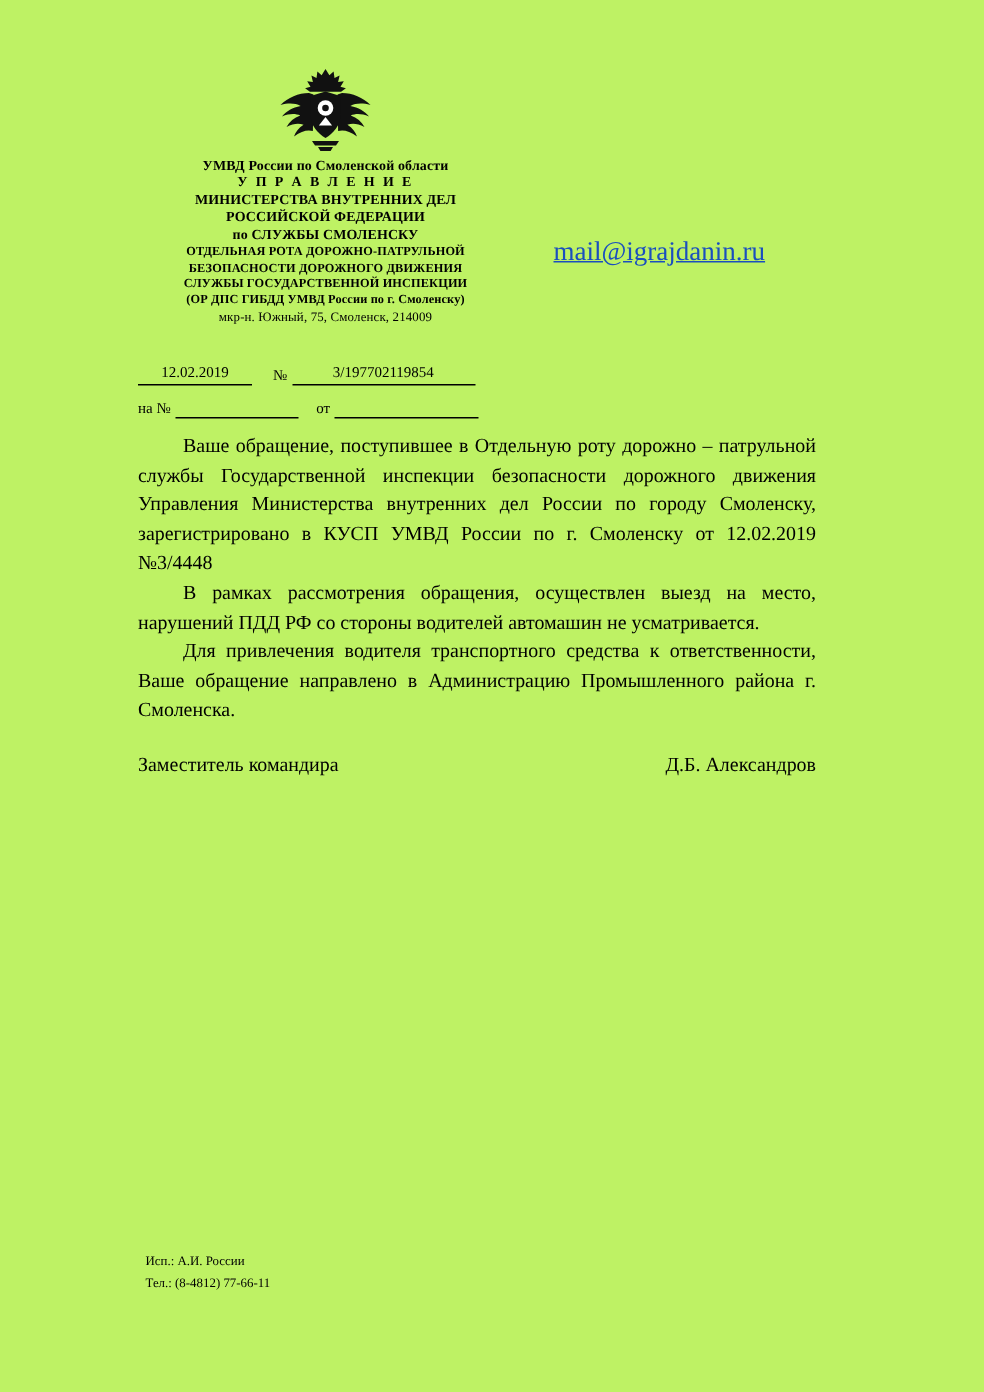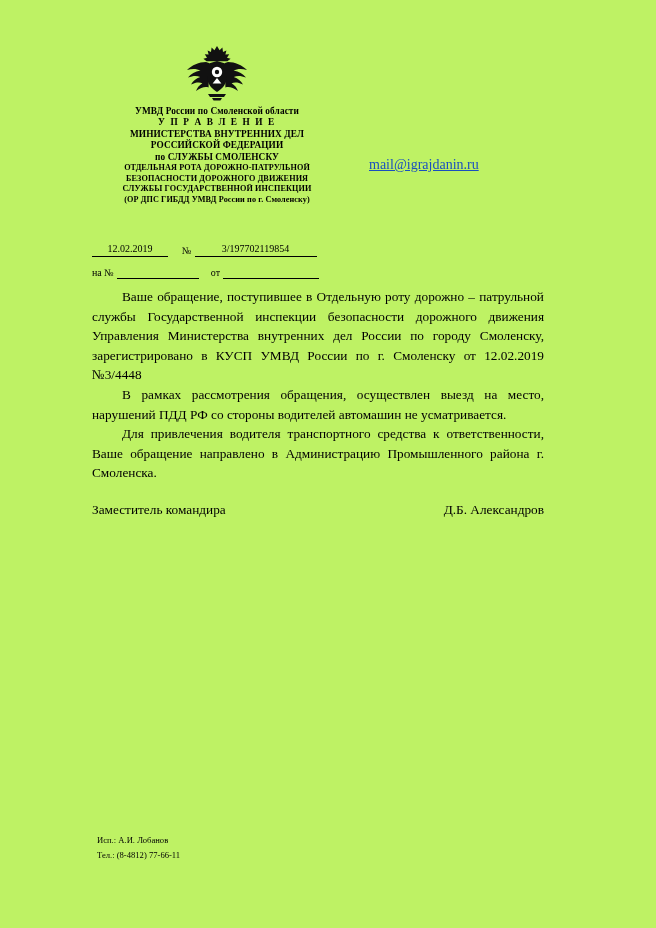--- a/index.html
+++ b/index.html
@@ -58,21 +58,21 @@
     font-size: 8.6px;
     line-height: 12px;
   }
 
   
   .email-link {
     position: absolute;
     left: 369px;
     top: 157px;
     font-family: "Liberation Serif", serif;
-    font-size: 14px;
+    font-size: 18px;
     color: #1a4fbf;
     text-decoration: underline;
   }
 
   
   .ref-block {
     position: absolute;
     left: 92px;
     top: 241px;
     width: 255px;
@@ -173,20 +173,21 @@
 
     <div class="lh-line">УМВД России по Смоленской области</div>
     <div class="lh-line spaced">У П Р А В Л Е Н И Е</div>
     <div class="lh-line">МИНИСТЕРСТВА ВНУТРЕННИХ ДЕЛ</div>
     <div class="lh-line">РОССИЙСКОЙ ФЕДЕРАЦИИ</div>
     <div class="lh-line">по СЛУЖБЫ СМОЛЕНСКУ</div>
     <div class="lh-line small">ОТДЕЛЬНАЯ РОТА ДОРОЖНО-ПАТРУЛЬНОЙ</div>
     <div class="lh-line small">БЕЗОПАСНОСТИ ДОРОЖНОГО ДВИЖЕНИЯ</div>
     <div class="lh-line small">СЛУЖБЫ ГОСУДАРСТВЕННОЙ ИНСПЕКЦИИ</div>
     <div class="lh-line small">(ОР ДПС ГИБДД УМВД России по г. Смоленску)</div>
+    <div class="lh-line regular">мкр-н. Южный, 75, Смоленск, 214009</div>
   </div>
 
   <a class="email-link" href="#">mail@igrajdanin.ru</a>
 
   <div class="ref-block">
     <div class="ref-row">
       <div class="cell">
         <span class="ref-value date1">12.02.2019</span>
       </div>
       <div class="cell" style="margin-left:14px;">
@@ -211,17 +212,17 @@
     <p>В рамках рассмотрения обращения, осуществлен выезд на место, нарушений ПДД РФ со стороны водителей автомашин не усматривается.</p>
     <p>Для привлечения  водителя транспортного средства к ответственности, Ваше обращение направлено в Администрацию Промышленного района г. Смоленска.</p>
   </div>
 
   <div class="signature">
     <span>Заместитель командира</span>
     <span>Д.Б. Александров</span>
   </div>
 
   <div class="footer">
-    <div>Исп.: А.И. Лобанов</div>
+    <div>Исп.: А.И. России</div>
     <div>Тел.: (8-4812) 77-66-11</div>
   </div>
 
 </div>
 
 </body></html>

